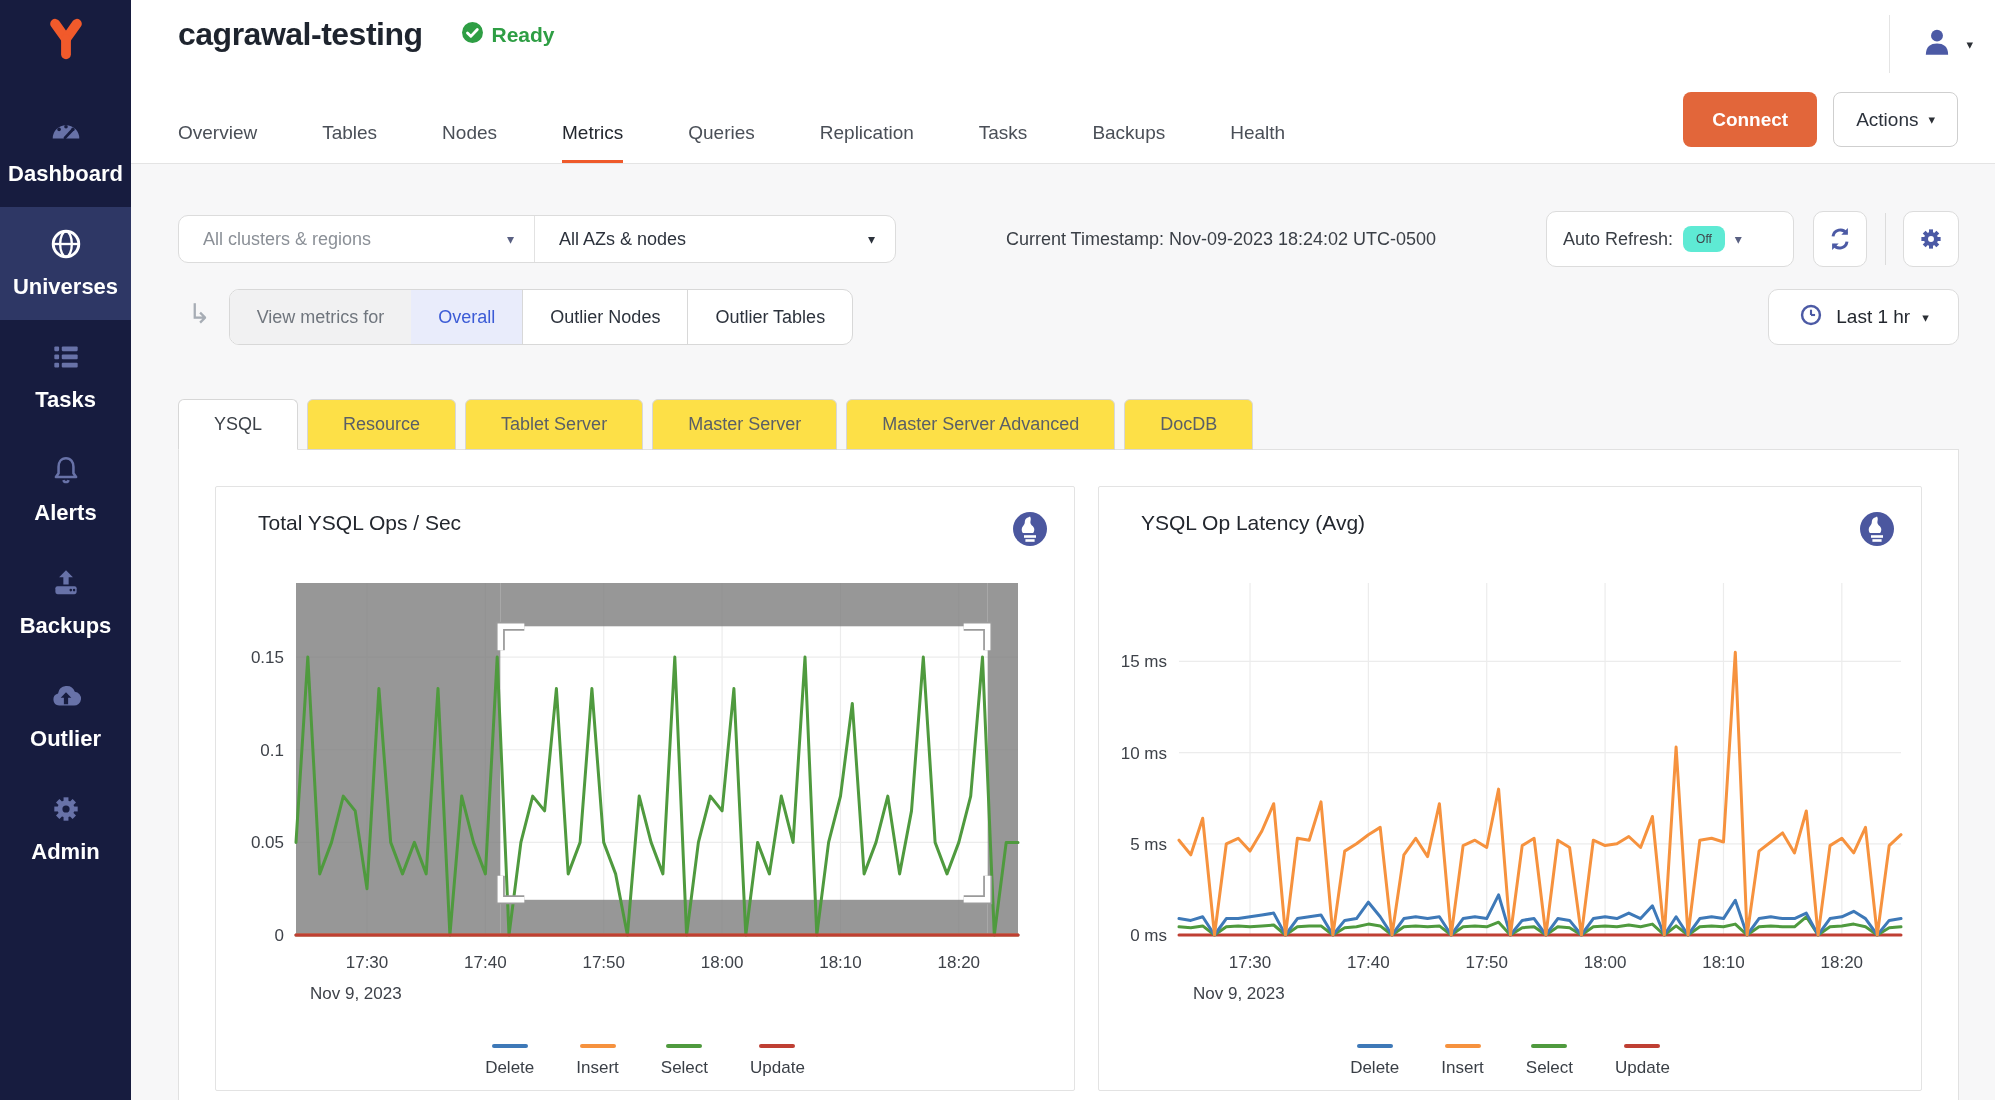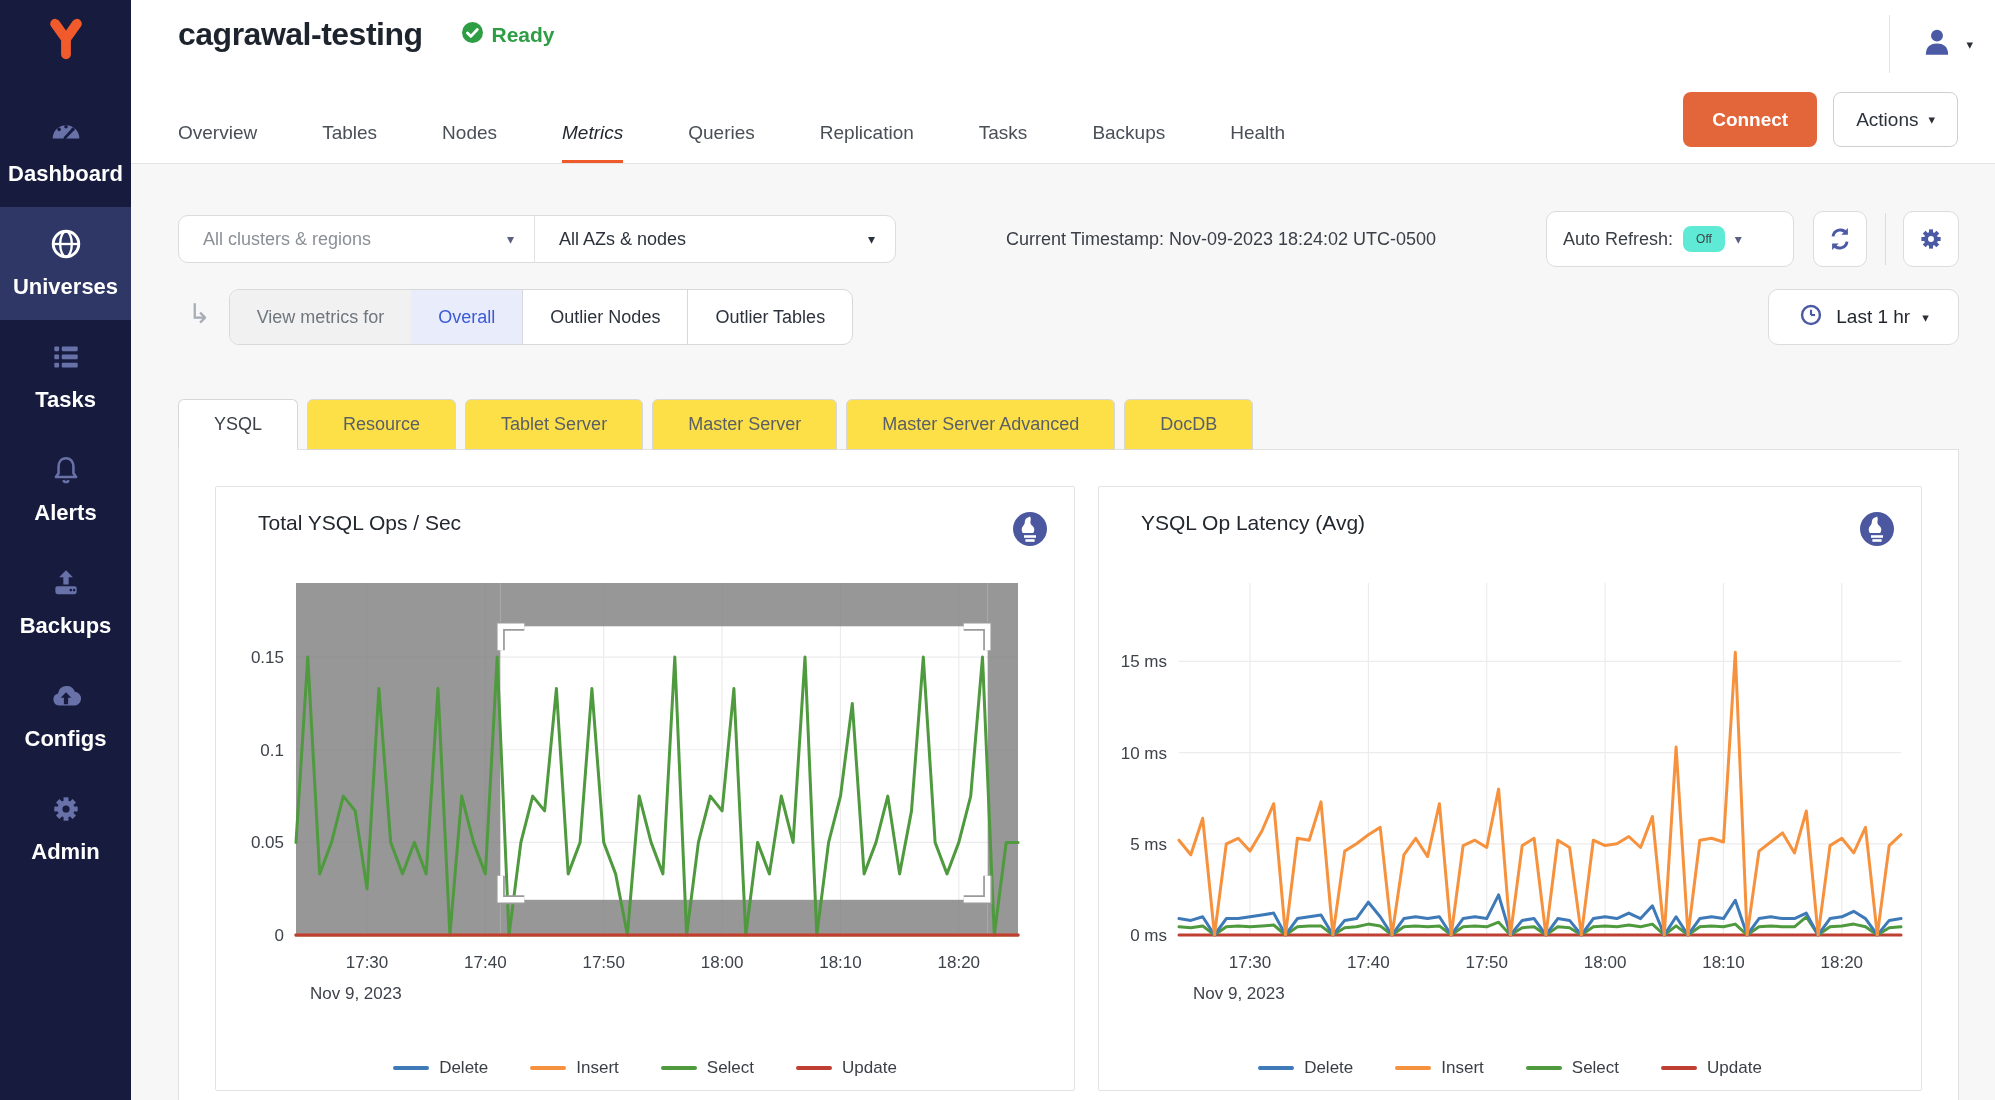--- a/index.html
+++ b/index.html
@@ -20,21 +20,21 @@
   .header:after { content:""; position:absolute; left:0; right:0; bottom:0; height:1px; background:#e4e4e4; }
   .title-row { display:flex; align-items:center; padding:16px 0 0 47px; }
   .page-title { font-size:32px; font-weight:700; color:#1e242e; letter-spacing:-0.5px; }
   .ready { display:flex; align-items:center; gap:8px; margin-left:38px; }
   .ready .txt { color:#2e9e44; font-size:21px; font-weight:700; }
   .user-zone { position:absolute; right:22px; top:12px; display:flex; align-items:center; height:64px; }
   .user-zone .vdiv { width:1px; height:58px; background:#e4e4e4; margin-right:30px; }
   .caret { font-size:13px; color:#2c3036; }
   .tabs-row { position:absolute; left:47px; bottom:0; display:flex; }
   .tab { font-size:19px; color:#4a4f57; padding:0 0 20px 0; margin-right:65px; cursor:pointer; }
-  .tab.active { color:#23272e; border-bottom:4px solid #ef5a2b; padding-bottom:16px;font-style:italic; }
+  .tab.active { color:#23272e; border-bottom:4px solid #ef5a2b; padding-bottom:16px; }
   .hdr-buttons { position:absolute; right:37px; top:92px; display:flex; gap:16px; }
   .btn-connect { background:#e2663a; color:#fff; font-size:19px; font-weight:700;
     border:none; border-radius:8px; height:55px; padding:0 29px; cursor:pointer; }
   .btn-actions { background:#fff; color:#2c323c; font-size:19px; border:1px solid #cfcfcf;
     border-radius:8px; height:55px; padding:0 22px; cursor:pointer; display:flex; align-items:center; gap:10px; }
 
   
   .content { position:absolute; left:131px; right:0; top:164px; }
   .frow1 { display:flex; align-items:center; margin:47px 36px 0 47px; height:56px; }
   .dd-pair { display:flex; height:48px; background:#fff; border:1px solid #dcdcdc; border-radius:10px; overflow:hidden; }
@@ -74,21 +74,21 @@
   .panel { margin:0 36px 0 47px; background:#fff; border:1px solid #e1e1e1;
     padding:36px; display:flex; gap:23px; height:700px; position:relative; z-index:1; }
   .card { width:944px; height:605px; background:#fff; border:1px solid #e3e3e3; border-radius:2px;
     position:relative; display:flex; flex-direction:column; }
   .card.grow { flex:1; width:auto; }
   .card-head { display:flex; align-items:flex-start; padding:24px 26px 0 42px; }
   .card-title { font-size:21px; color:#23272e; font-weight:500; }
   .prom { margin-left:auto; cursor:pointer; }
   .chart-svg { display:block; margin:22px 0 0 12px; }
   .legend { position:absolute; left:0; right:0; bottom:12px; display:flex; justify-content:center; gap:42px; }
-  .leg-item { display:flex; align-items:center; gap:10px; }
+  .leg-item { display:flex; align-items:center; gap:10px;flex-direction:column; }
   .leg-swatch { width:36px; height:4px; border-radius:2px; }
   .leg-lbl { font-size:17px; color:#3a3f46; }
   text { font-family:"Liberation Sans", sans-serif; }
 </style>
 </head>
 <body>
 
 <div class="sidebar">
   <div class="logo">
     <svg viewBox="0 0 44 44" width="48" height="48">
@@ -145,21 +145,21 @@
             <circle cx="20.5" cy="22.7" r="1.2" fill="#171c3f"></circle>
             <circle cx="23.6" cy="22.7" r="1.2" fill="#171c3f"></circle>
           </svg></span>
         <span class="lbl">Backups</span>
       </div>
       <div class="side-item">
         <span><svg viewBox="0 0 32 32" width="34" height="34">
             <path d="M9.5 25 a5.8 5.8 0 0 1 -1 -11.4 A8.2 8.2 0 0 1 24.3 12 a6 6 0 0 1 -1.3 13 z" fill="#6872a8"></path>
             <path d="M16 12.5 l5 5.2 h-3 v6 h-4 v-6 h-3 z" fill="#171c3f"></path>
           </svg></span>
-        <span class="lbl">Configs</span>
+        <span class="lbl">Outlier</span>
       </div>
       <div class="side-item">
         <span><svg viewBox="0 0 32 32" width="34" height="34">
             <g stroke="#6872a8" stroke-width="4.6">
               <line x1="16" y1="5" x2="16" y2="27"></line>
               <line x1="5" y1="16" x2="27" y2="16"></line>
               <line x1="8.2" y1="8.2" x2="23.8" y2="23.8"></line>
               <line x1="23.8" y1="8.2" x2="8.2" y2="23.8"></line>
             </g>
             <circle cx="16" cy="16" r="8" fill="#6872a8"></circle>

